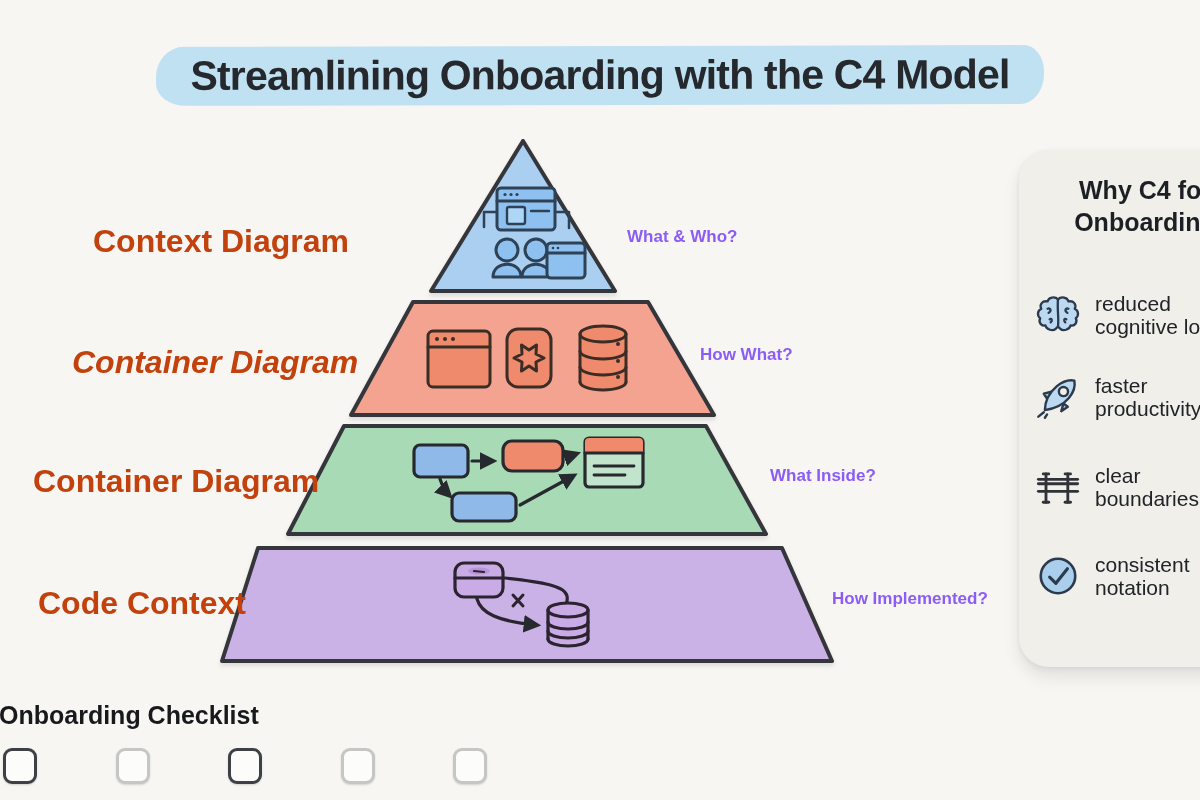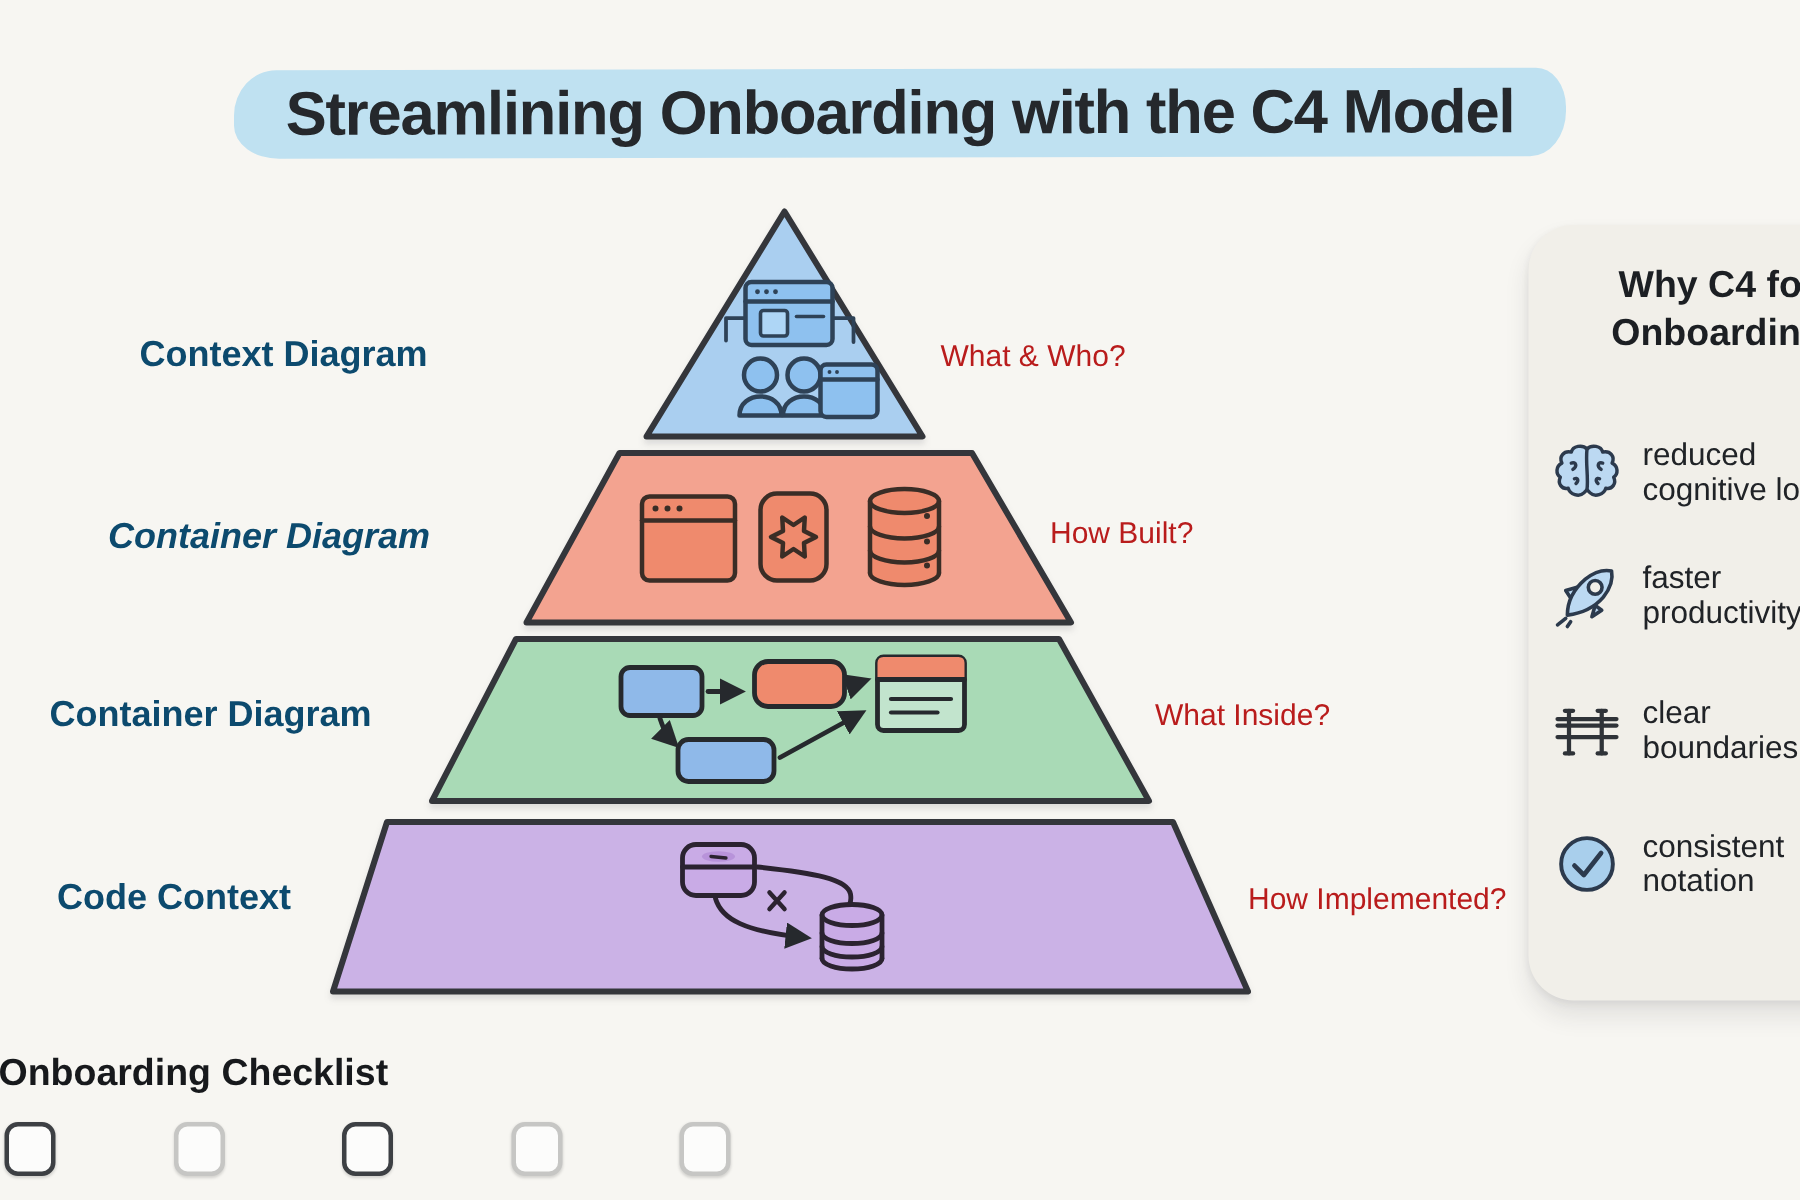--- a/index.html
+++ b/index.html
@@ -12,28 +12,28 @@
     background:#bfe1f1;border-radius:28px 20px 24px 30px / 30px 26px 30px 22px;
     display:flex;align-items:center;justify-content:center;z-index:2;
     transform:rotate(-0.12deg);}
   .title-text{font-size:41px;font-weight:bold;color:#25282c;letter-spacing:-0.8px;white-space:nowrap;}
 
   
   .pyramid-svg{position:absolute;left:0;top:0;width:1200px;height:800px;z-index:1;}
   .tiers{filter:drop-shadow(0 3px 2px rgba(60,60,70,0.14));}
 
   
-  .tier-label{position:absolute;font-weight:bold;font-size:24px;color:#0c4a6e;white-space:nowrap;z-index:2;}
+  .tier-label{position:absolute;font-weight:bold;font-size:32px;color:#c2410c;white-space:nowrap;z-index:2;}
   .tier-label.l0{left:93px;top:212px;}
   .tier-label.l1{left:72px;top:333px;font-style:italic;}
   .tier-label.l2{left:33px;top:452px;}
   .tier-label.l3{left:38px;top:574px;}
 
   
-  .annotation{position:absolute;font-weight:normal;font-size:20px;color:#b91c1c;white-space:nowrap;z-index:2;}
+  .annotation{position:absolute;font-weight:bold;font-size:17px;color:#8b5cf6;white-space:nowrap;z-index:2;}
   .annotation.a0{left:627px;top:216px;}
   .annotation.a1{left:700px;top:334px;}
   .annotation.a2{left:770px;top:455px;}
   .annotation.a3{left:832px;top:578px;}
 
   
   .side-card{position:absolute;left:1019px;top:139px;width:252px;height:517px;
     background:#f1efe9;border-radius:30px;z-index:3;
     box-shadow:0 10px 16px rgba(40,40,50,0.10),0 2px 5px rgba(40,40,50,0.07);}
   .card-title{position:absolute;top:24px;left:0;right:0;text-align:center;
@@ -151,21 +151,21 @@
       <path d="M548,599 V628 M588,599 V628"></path>
     </g>
   </svg>
 
   <div class="tier-label l0">Context Diagram</div>
   <div class="tier-label l1">Container Diagram</div>
   <div class="tier-label l2">Container Diagram</div>
   <div class="tier-label l3">Code Context</div>
 
   <div class="annotation a0">What &amp; Who?</div>
-  <div class="annotation a1">How Built?</div>
+  <div class="annotation a1">How What?</div>
   <div class="annotation a2">What Inside?</div>
   <div class="annotation a3">How Implemented?</div>
 
   <div class="side-card">
     <div class="card-title">Why C4 for Onboarding</div>
 
     <div class="card-item i0">
       <span class="icon">
         <svg width="46" height="46" viewBox="0 0 44 44">
           <g stroke="#2c3a4d" stroke-width="2.2" fill="none" stroke-linecap="round" stroke-linejoin="round">

